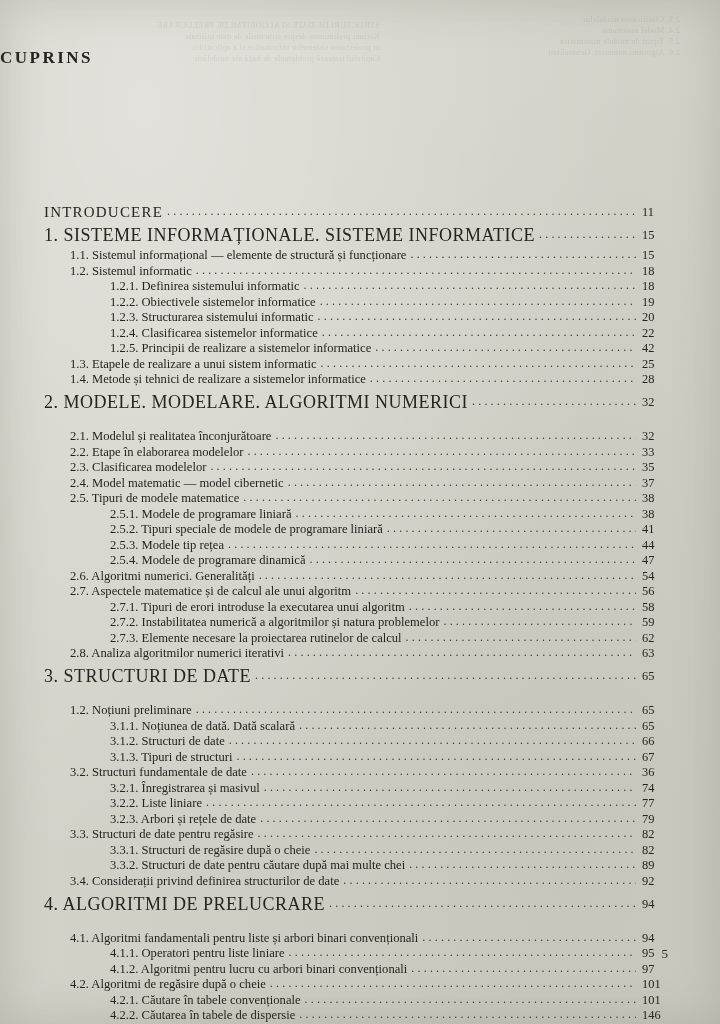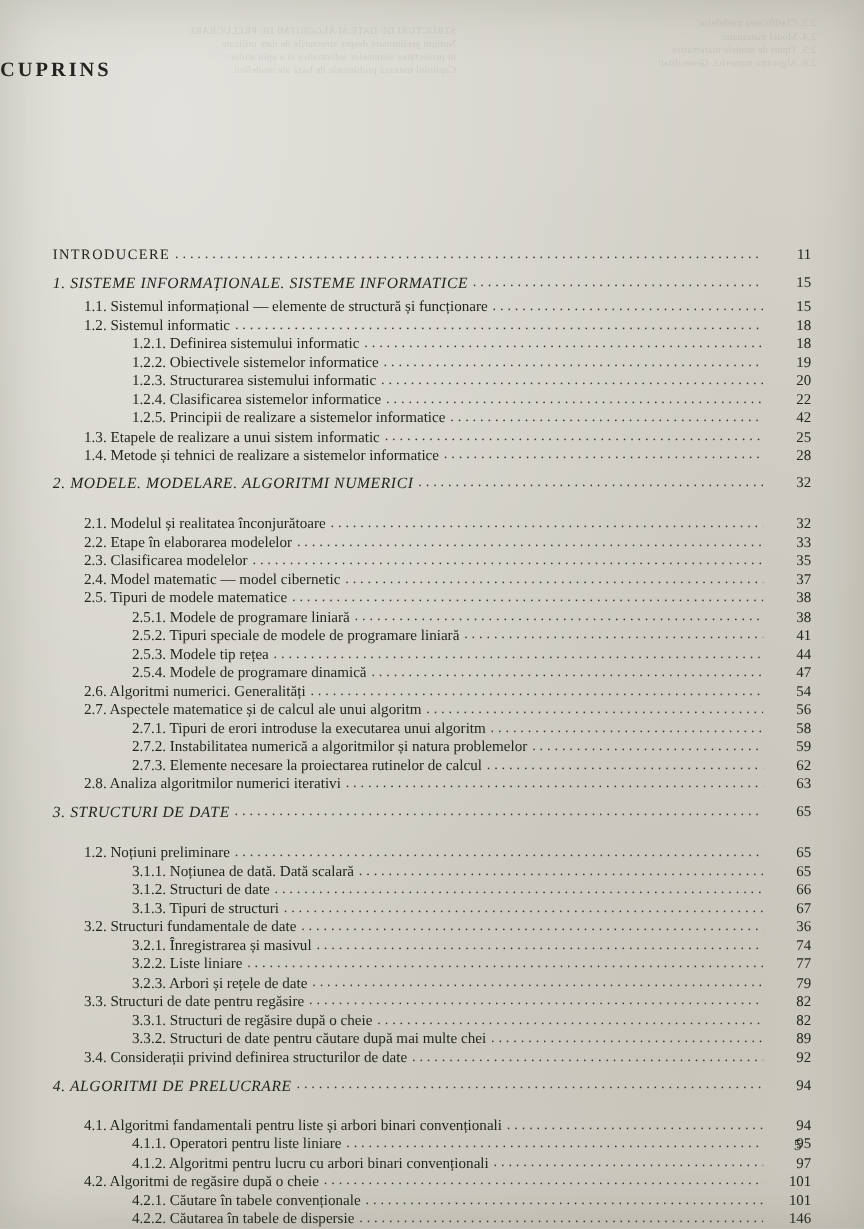--- a/index.html
+++ b/index.html
@@ -82,34 +82,33 @@
     overflow: hidden;
     white-space: nowrap;
     letter-spacing: 3.2px;
     font-size: 12px;
     color: #3a3832;
     margin-bottom: 1px;
   }
   .entry .pg {
     flex: 0 0 auto;
     width: 34px;
-    text-align: right;
+    text-align: left;
     padding-left: 6px;
     font-size: 12.4px;
   }
 
   
   .lvl-intro .label {
     font-variant: small-caps;
     letter-spacing: 1.2px;
-    font-size: 12px;
+    font-size: 15px;
   }
   .lvl-chapter .label {
-    font-style: italic;
-    font-size: 13px;
+    font-size: 18px;
     letter-spacing: 0.5px;
   }
   .lvl-chapter { margin-top: 9px; margin-bottom: 6px; }
   .lvl-sec .label { padding-left: 26px; }
   .lvl-sub .label { padding-left: 66px; }
   .gap-small { margin-top: 20px; }
 
   .folio {
     position: absolute;
     right: 52px;

